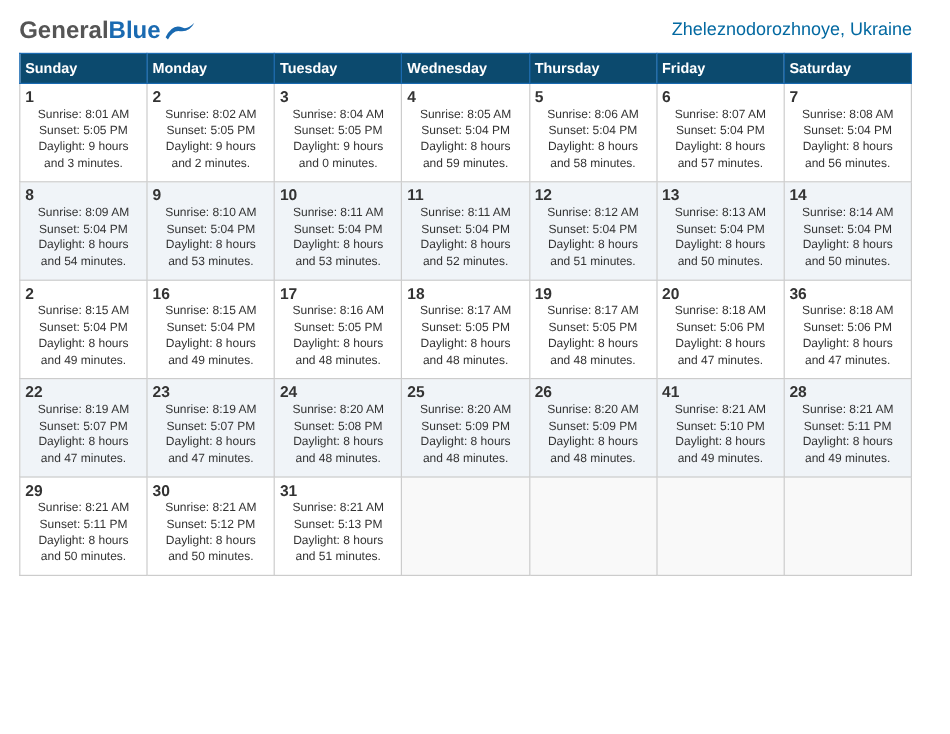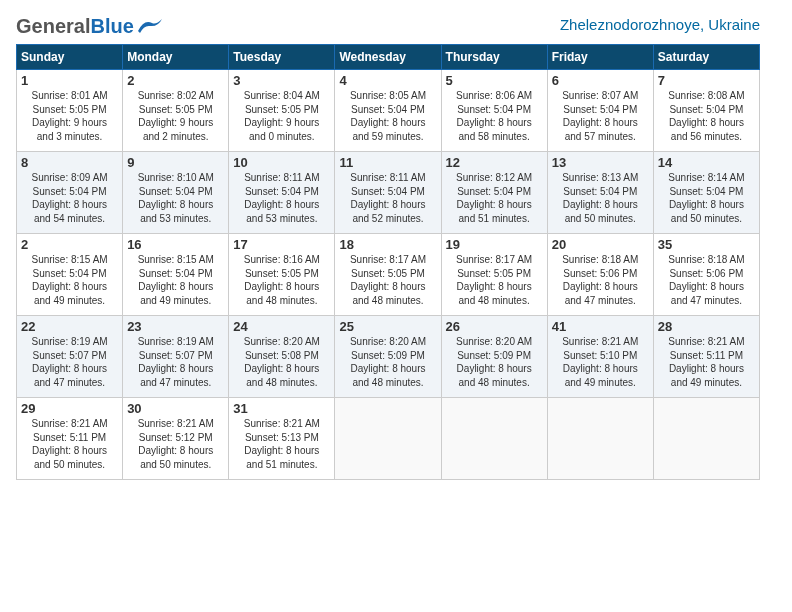--- a/index.html
+++ b/index.html
@@ -268,21 +268,21 @@
 and 48 minutes.</div>
           </td>
           <td>
             <span class="day-num">20</span>
             <div class="day-info" style="white-space: pre-line;">Sunrise: 8:18 AM
 Sunset: 5:06 PM
 Daylight: 8 hours
 and 47 minutes.</div>
           </td>
           <td>
-            <span class="day-num">35</span>
+            <span class="day-num">36</span>
             <div class="day-info" style="white-space: pre-line;">Sunrise: 8:18 AM
 Sunset: 5:06 PM
 Daylight: 8 hours
 and 47 minutes.</div>
           </td>
         </tr>
         <tr>
           <td>
             <span class="day-num">22</span>
             <div class="day-info" style="white-space: pre-line;">Sunrise: 8:19 AM

